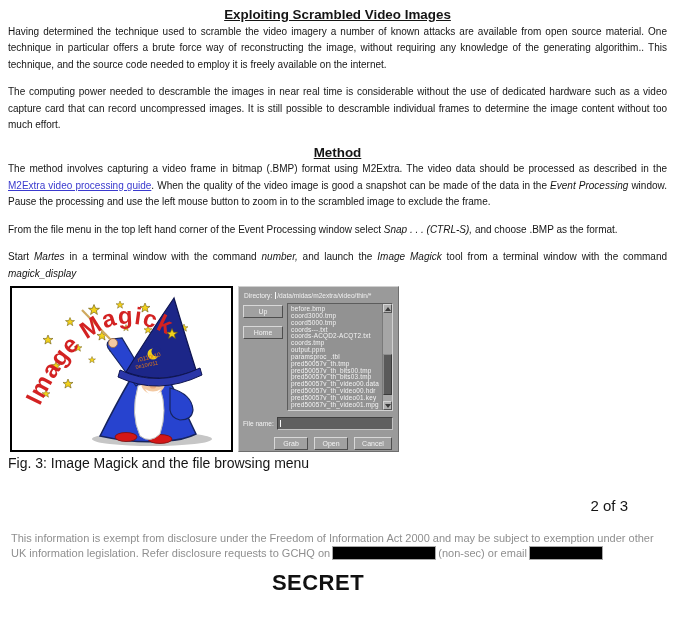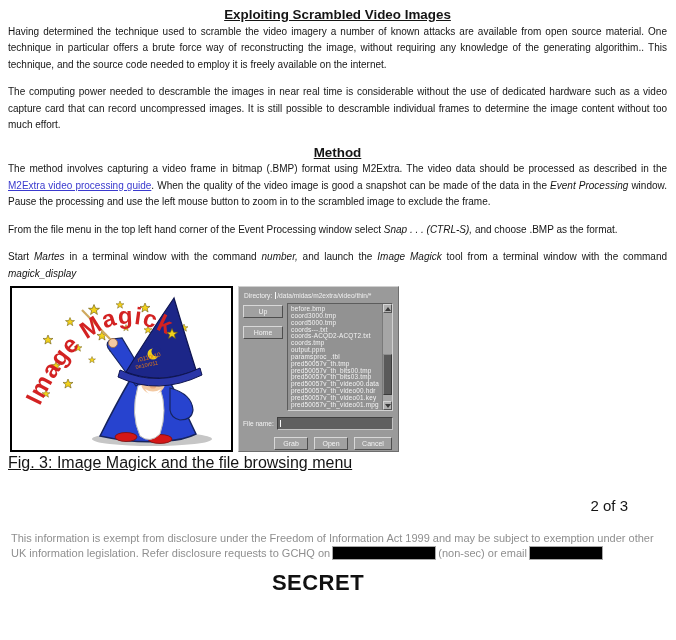--- a/index.html
+++ b/index.html
@@ -73,21 +73,21 @@
     border-top:1px solid #8d8d8d; border-left:1px solid #8d8d8d;
     border-bottom:1px solid #3a3a3a; border-right:1px solid #3a3a3a; cursor:grab; }
   .dlg-fn-row { display:flex; align-items:center; gap:3px; margin-top:6px; font-size:6.6px; }
   .dlg-input { flex:1; height:11px; background:#5f5f5f; display:flex; align-items:center; padding-left:2px;
     border-top:1px solid #3f3f3f; border-left:1px solid #3f3f3f;
     border-bottom:1px solid #c2c2c2; border-right:1px solid #c2c2c2; cursor:text; }
   .dlg-btn-row { display:flex; justify-content:flex-end; gap:6px; margin-top:7px; padding-right:1px; }
   .dlg-btn-row .mbtn.w1 { width:34px; }
   .dlg-btn-row .mbtn.w2 { width:38px; }
 
-  .fig-caption { font-size:16px; line-height:16px; margin-top:3px;text-decoration:underline; }
+  .fig-caption { font-size:14px; line-height:16px; margin-top:3px; }
 
   .center-col { width:620px; }
   .pageno { text-align:right; font-size:15px; margin-top:26px; }
   .footer {
     font-size:11px; line-height:14.5px; color:#8f8f8f;
     margin-top:17px; padding-left:3px; width:655px;
   }
   .redact { display:inline-block; background:#000; height:12px; vertical-align:-2px; box-shadow:0 0 0 1px #a8a8a8; }
   .redact.r1 { width:102px; }
   .redact.r2 { width:72px; }
@@ -227,17 +227,17 @@
         <button class="mbtn w1">Open</button>
         <button class="mbtn w2">Cancel</button>
       </div>
     </div>
   </div>
 
   <div class="fig-caption">Fig. 3: Image Magick and the file browsing menu</div>
 
   <div class="center-col">
     <div class="pageno">2 of 3</div>
-    <div class="footer"><span>This information is exempt from disclosure under the Freedom of Information Act 1999 and may be subject to exemption under other UK information legislation. Refer disclosure requests to GCHQ on </span><span class="redact r1"></span><span> (non-sec) or email </span><span class="redact r2"></span></div>
+    <div class="footer"><span>This information is exempt from disclosure under the Freedom of Information Act 2000 and may be subject to exemption under other UK information legislation. Refer disclosure requests to GCHQ on </span><span class="redact r1"></span><span> (non-sec) or email </span><span class="redact r2"></span></div>
     <div class="secret">SECRET</div>
   </div>
 
 </div>
 
 </body></html>

